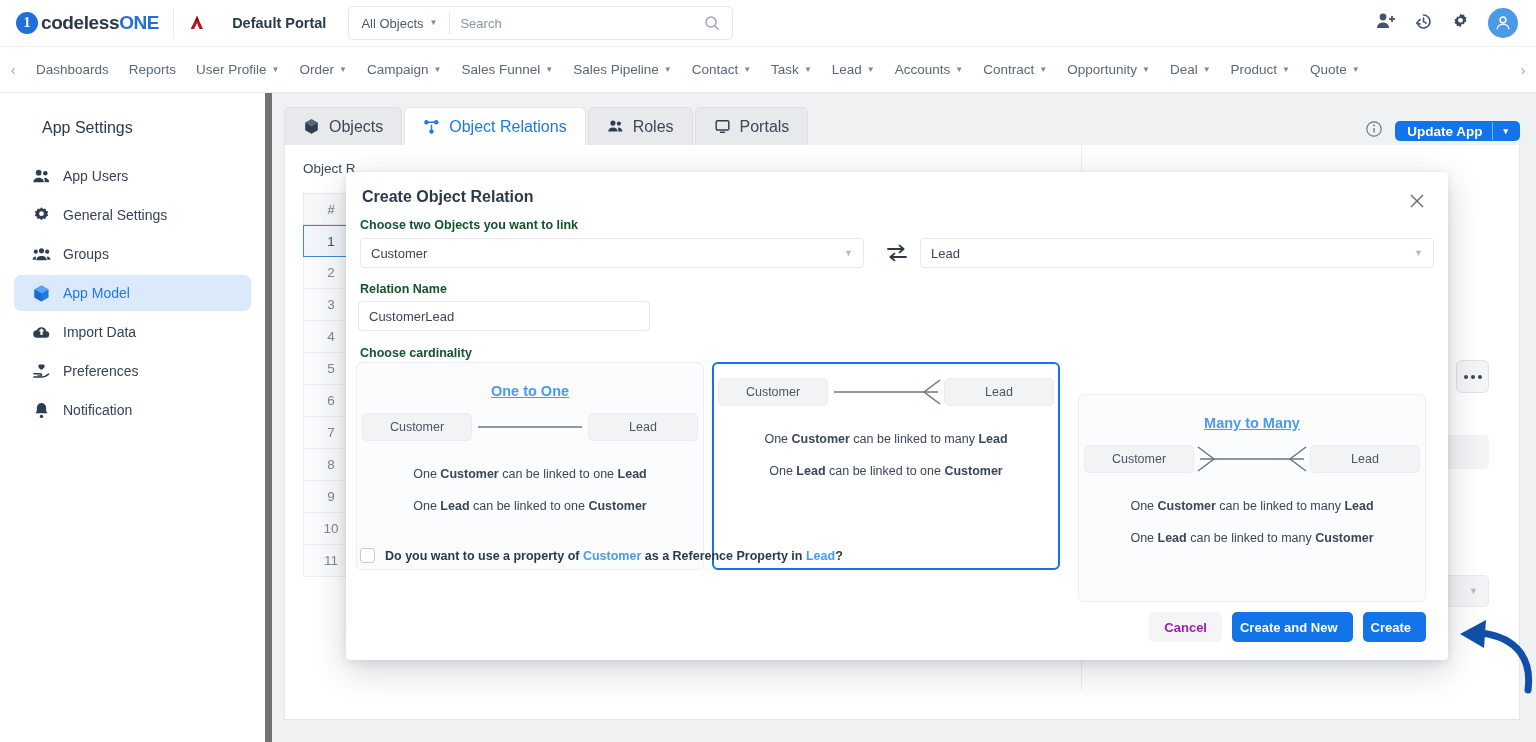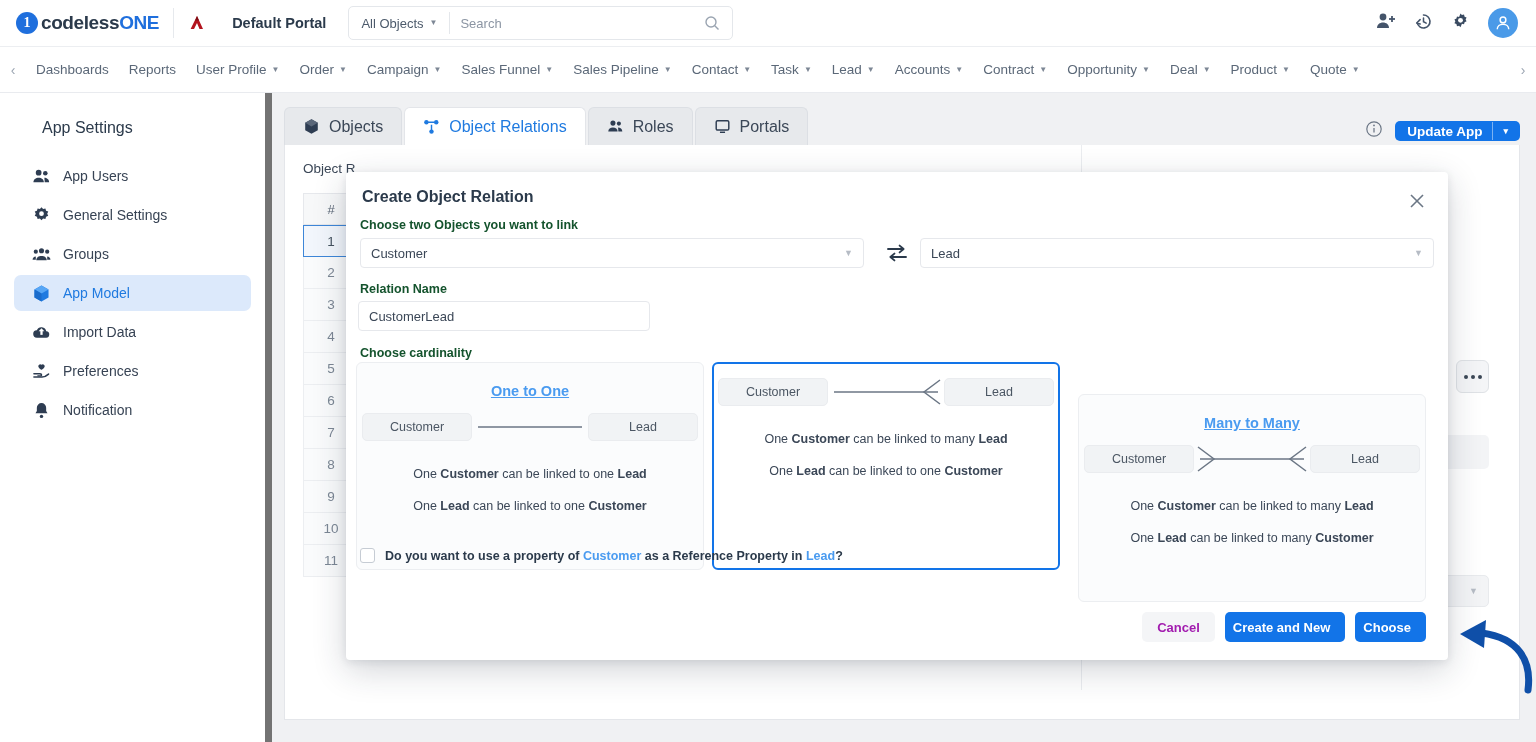--- a/index.html
+++ b/index.html
@@ -642,21 +642,21 @@
       <div class="chk-row">
         <span class="chk"></span>
         <span>
           <span>Do you want to use a property of </span><span class="lnk">Customer</span><span> as a Reference Property in </span><span class="lnk">Lead</span><span>?</span>
         </span>
       </div>
 
       <div class="footer">
         <div class="btn btn-cancel">Cancel</div>
         <div class="btn btn-primary">Create and New</div>
-        <div class="btn btn-primary">Choose</div>
+        <div class="btn btn-primary">Create</div>
       </div>
     </div>
 
     <div class="arrow-ann">
       <svg width="96" height="96" viewBox="0 0 96 96">
         <path d="M88 92 C 92 62, 78 40, 42 35" fill="none" stroke="#0f4fa8" stroke-width="7" stroke-linecap="round"></path>
         <polygon points="20,36 46,22 44,50" fill="#0f4fa8"></polygon>
       </svg>
     </div>
   </div>

